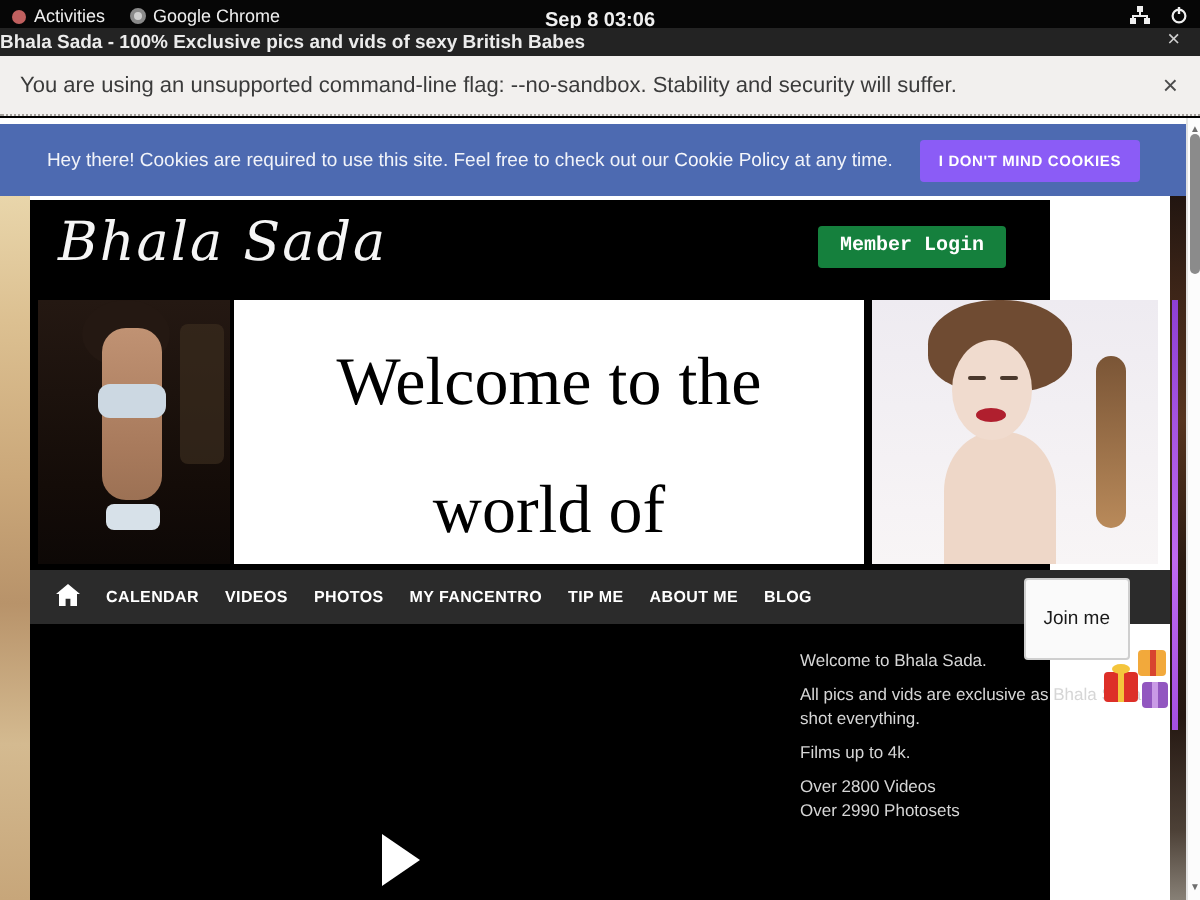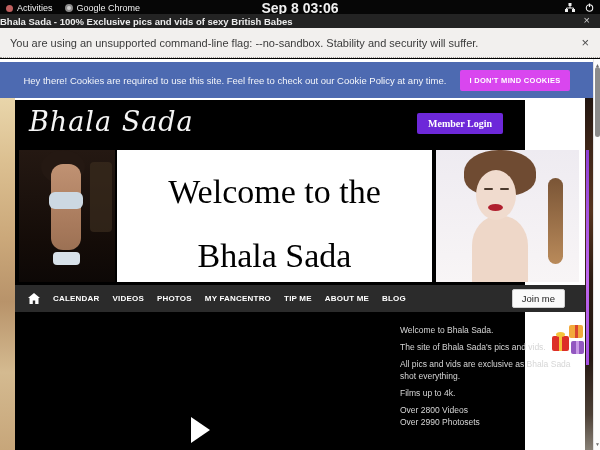--- a/index.html
+++ b/index.html
@@ -6,21 +6,21 @@
   *{box-sizing:border-box;}
   .screen{position:relative;width:600px;height:450px;overflow:hidden;background:#000;
           font-family:"Liberation Sans",sans-serif;}
 
   
   .system-bar{position:absolute;top:0;left:0;width:600px;height:16px;background:#060606;
               display:flex;align-items:flex-end;color:#efefef;font-size:9px;}
   .sys-item{display:flex;align-items:center;gap:4px;padding:0 6px;height:100%;}
   .act-dot{width:7px;height:7px;border-radius:50%;background:#c0605f;display:inline-block;}
   .chrome-dot{width:8px;height:8px;border-radius:50%;background:#cfcfcf;border:2px solid #8a8a8a;display:inline-block;}
-  .sys-clock{position:absolute;left:0;right:0;text-align:center;font-weight:bold;font-size:14px;pointer-events:none;}
+  .sys-clock{position:absolute;left:0;right:0;text-align:center;font-weight:bold;font-size:10px;pointer-events:none;}
   .sys-right{position:absolute;right:6px;top:0;height:14px;display:flex;align-items:center;gap:10px;}
   .sys-right svg{display:block;}
 
   
   .title-bar{position:absolute;top:14px;left:0;width:600px;height:14px;background:#232323;
              display:flex;align-items:center;justify-content:flex-start;}
   .title-text{color:#ececec;font-size:9.5px;font-weight:bold;white-space:nowrap;}
   .tb-close{position:absolute;right:10px;top:0;height:14px;line-height:13px;color:#cfcfcf;font-size:11px;cursor:default;}
 
   
@@ -37,31 +37,31 @@
   .bg-right{position:absolute;left:585px;top:38px;width:8px;height:353px;
     background:linear-gradient(180deg,#211510 0%,#3d2518 14%,#56341f 32%,#2b1b12 52%,#241711 74%,#4c4036 90%,#878076 100%);}
   .purple-strip{position:absolute;left:586px;top:91px;width:3px;height:215px;
     background:linear-gradient(180deg,#8d3fd4,#c069f0 60%,#a44fe0);}
 
   
   .cookie-bar{position:absolute;top:3px;left:0;width:593px;height:36px;background:#4d6ab1;
               display:flex;align-items:center;justify-content:center;gap:14px;}
   .cookie-text{color:rgba(255,255,255,.92);font-size:9.5px;}
   .cookie-link{text-decoration:none;color:rgba(255,255,255,.95);}
-  .cookie-btn{background:#d946ef;border:none;border-radius:2px;color:#fff;font-weight:bold;
+  .cookie-btn{background:#8b5cf6;border:none;border-radius:2px;color:#fff;font-weight:bold;
               font-size:7.5px;letter-spacing:.3px;padding:6px 9px;font-family:"Liberation Sans",sans-serif;}
 
   
   .site{position:absolute;left:15px;top:41px;width:510px;height:352px;background:#000;}
 
   .site-header{position:relative;height:47px;}
   .logo{position:absolute;left:14px;top:6px;color:#f5f5f5;font-family:"DejaVu Serif",serif;
         font-style:italic;font-size:27px;letter-spacing:1px;white-space:nowrap;}
-  .member-login{position:absolute;right:22px;top:13px;background:#6d28d9;border:none;border-radius:2px;
-        color:#fff;font-weight:bold;font-size:10px;padding:5px 11px;font-family:Liberation Serif, serif;}
+  .member-login{position:absolute;right:22px;top:13px;background:#15803d;border:none;border-radius:2px;
+        color:#fff;font-weight:bold;font-size:10px;padding:5px 11px;font-family:Liberation Mono, monospace;}
 
   .hero{position:absolute;top:47px;left:0;width:570px;height:138px;}
   .hero-img{position:absolute;top:3px;height:132px;overflow:hidden;}
   .hero-left{left:4px;width:96px;background:linear-gradient(180deg,#241812,#140c08 70%,#0d0806);}
   .hl-hair{position:absolute;left:22px;top:0;width:44px;height:34px;background:#241812;border-radius:50%;}
   .hl-body{position:absolute;left:32px;top:14px;width:30px;height:86px;border-radius:12px;
            background:linear-gradient(180deg,#c09273,#a87a5c 70%,#9c7154);}
   .hl-bra{position:absolute;left:30px;top:42px;width:34px;height:17px;background:#ccd8e2;border-radius:6px;}
   .hl-pants{position:absolute;left:34px;top:102px;width:27px;height:13px;background:#d7e1e9;border-radius:4px;}
   .hl-furn{position:absolute;right:3px;top:12px;width:22px;height:70px;background:#3a2c1e;opacity:.7;border-radius:4px;}
@@ -76,21 +76,21 @@
   .hr-eye1{position:absolute;left:48px;top:38px;width:9px;height:2px;background:#4a382c;border-radius:2px;}
   .hr-eye2{position:absolute;left:64px;top:38px;width:9px;height:2px;background:#4a382c;border-radius:2px;}
   .hr-lips{position:absolute;left:52px;top:54px;width:15px;height:7px;background:#b01f2e;border-radius:50%;}
   .hr-body{position:absolute;left:36px;top:66px;width:56px;height:66px;background:#eed7c8;border-radius:45% 45% 0 0;}
 
   .nav-bar{position:absolute;top:185px;left:0;width:570px;height:27px;background:#2b2b2b;
            display:flex;align-items:center;gap:13px;padding-left:13px;}
   .home-btn{display:flex;align-items:center;}
   .nav-item{color:#fff;font-size:8px;font-weight:bold;letter-spacing:.2px;white-space:nowrap;}
   .join-btn{position:absolute;right:20px;top:4px;background:#fafafa;border:1px solid #cfcfcf;border-radius:2px;
-            color:#1a1a1a;font-size:9.5px;padding:3px 9px;font-family:"Liberation Sans",sans-serif;}
+            color:#1a1a1a;font-size:9.5px;padding:14px 9px;font-family:"Liberation Sans",sans-serif;}
 
   .main{position:absolute;top:212px;left:0;width:570px;height:140px;}
   .video{position:absolute;left:0;top:0;width:370px;height:140px;background:#000;}
   .play-btn{position:absolute;left:176px;top:105px;width:0;height:0;
             border-left:19px solid #fff;border-top:13px solid transparent;border-bottom:13px solid transparent;}
   .about{position:absolute;left:373px;top:12px;width:183px;color:#d6d6d6;font-size:8.5px;line-height:12px;}
   .about p{margin:0 0 5px 12px;}
   .stat-line{display:block;}
 
   
@@ -176,20 +176,21 @@
       <div class="hero">
         <div class="hero-img hero-left">
           <div class="hl-hair"></div>
           <div class="hl-body"></div>
           <div class="hl-bra"></div>
           <div class="hl-pants"></div>
           <div class="hl-furn"></div>
         </div>
         <div class="hero-title">
           <div>Welcome to the</div>
+          <div>world of</div>
           <div>Bhala Sada</div>
         </div>
         <div class="hero-img hero-right">
           <div class="hr-tail"></div>
           <div class="hr-hair"></div>
           <div class="hr-body"></div>
           <div class="hr-face"></div>
           <div class="hr-eye1"></div>
           <div class="hr-eye2"></div>
           <div class="hr-lips"></div>
@@ -213,21 +214,20 @@
         <span class="nav-item">BLOG</span>
         <button class="join-btn">Join me</button>
       </div>
 
       <div class="main">
         <div class="video">
           <div class="play-btn"></div>
         </div>
         <div class="about">
           <p>Welcome to Bhala Sada.</p>
-          <p>The site of Bhala Sada's pics and vids.</p>
           <p>All pics and vids are exclusive as Bhala Sada shot everything.</p>
           <p>Films up to 4k.</p>
           <p>
             <span class="stat-line">Over 2800 Videos</span>
             <span class="stat-line">Over 2990 Photosets</span>
           </p>
         </div>
       </div>
     </div>
 

